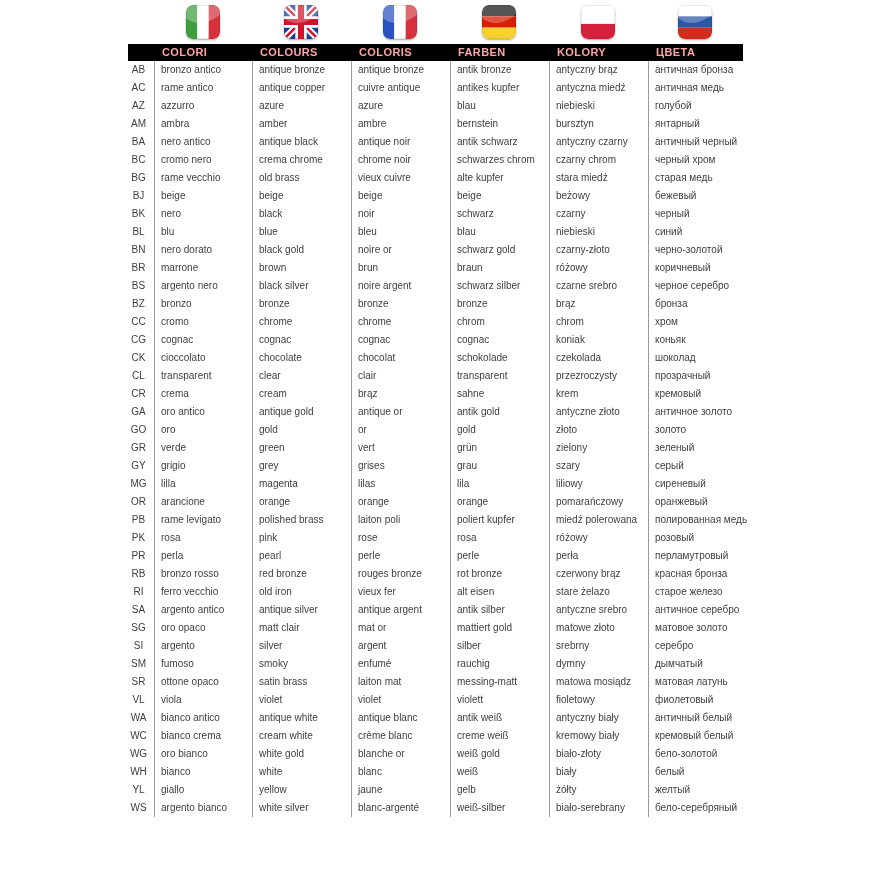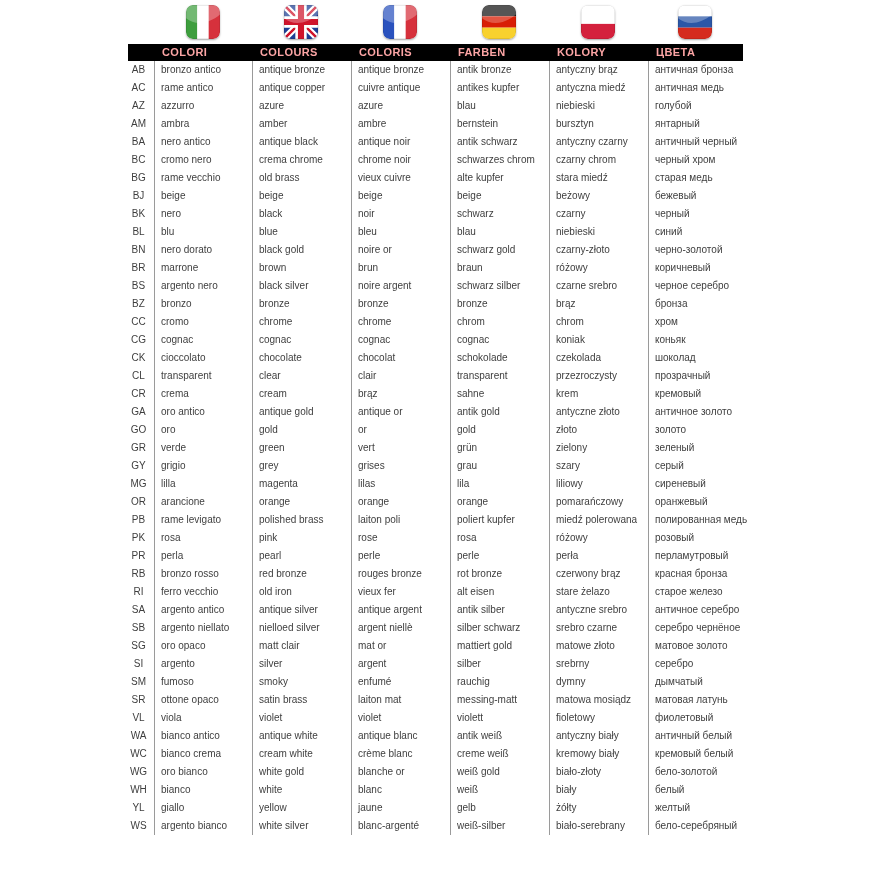--- a/index.html
+++ b/index.html
@@ -451,29 +451,20 @@
   <div class="row">
     <div class="cell code">SA</div>
     <div class="cell">argento antico</div>
     <div class="cell">antique silver</div>
     <div class="cell">antique argent</div>
     <div class="cell">antik silber</div>
     <div class="cell">antyczne srebro</div>
     <div class="cell">античное серебро</div>
   </div>
 
-  <div class="row">
-    <div class="cell code">SB</div>
-    <div class="cell">argento niellato</div>
-    <div class="cell">nielloed silver</div>
-    <div class="cell">argent niellè</div>
-    <div class="cell">silber schwarz</div>
-    <div class="cell">srebro czarne</div>
-    <div class="cell">серебро чернёное</div>
-  </div>
 
   <div class="row">
     <div class="cell code">SG</div>
     <div class="cell">oro opaco</div>
     <div class="cell">matt clair</div>
     <div class="cell">mat or</div>
     <div class="cell">mattiert gold</div>
     <div class="cell">matowe złoto</div>
     <div class="cell">матовое золото</div>
   </div>

